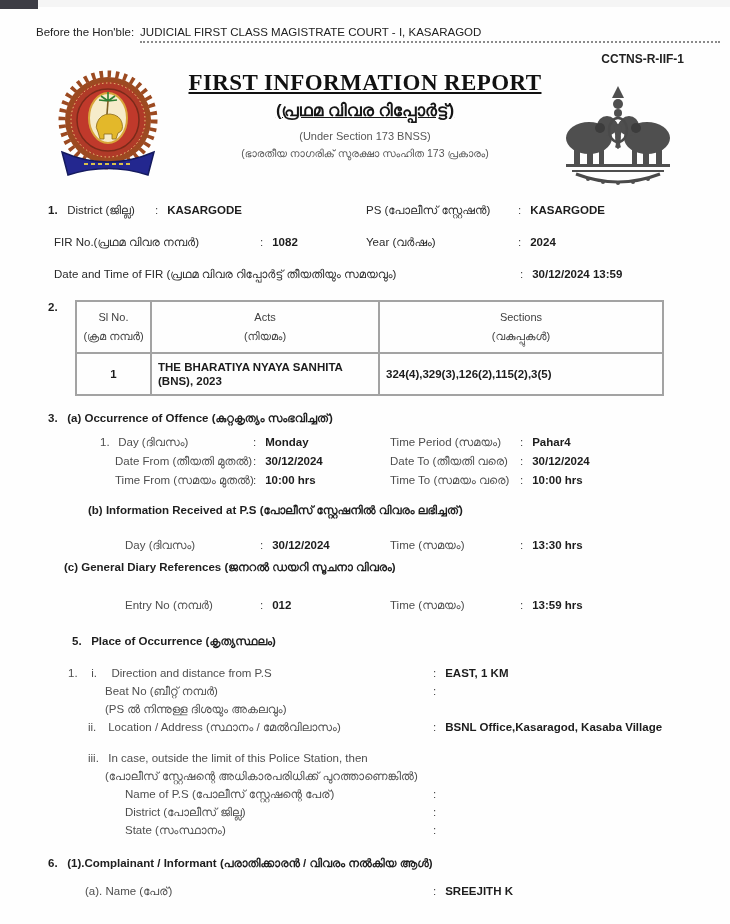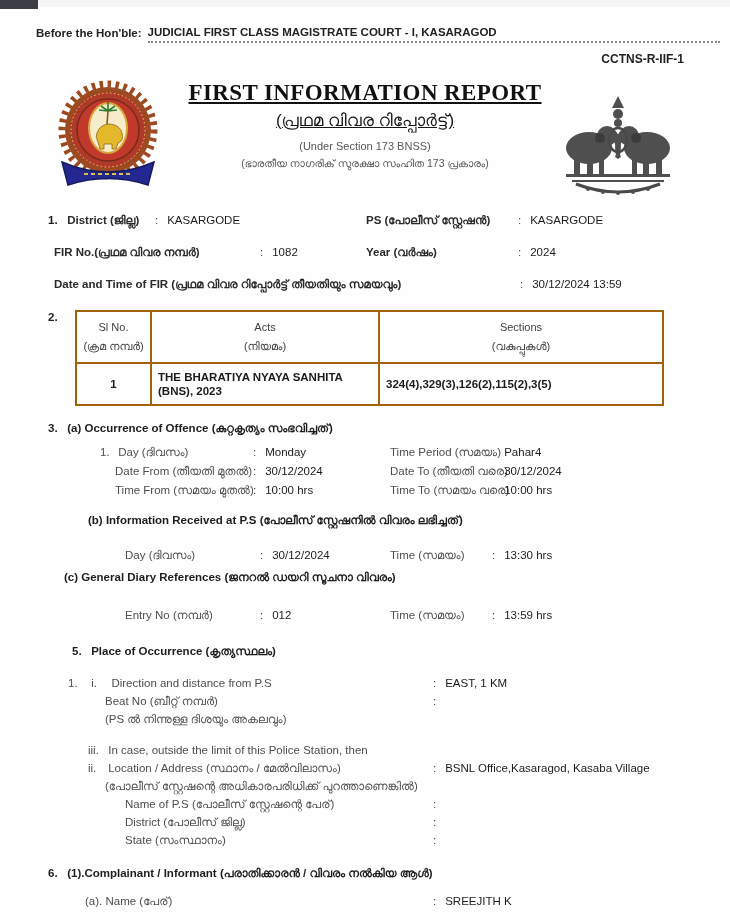--- a/index.html
+++ b/index.html
@@ -8,57 +8,57 @@
     background:#f4f4f4;
     font-family:"Liberation Sans","DejaVu Sans",sans-serif;
     color:#2b2b2b;font-size:11.5px;
   }
   .page{position:absolute;inset:0;background:#fefefe}
   .scan-bar{position:absolute;left:0;top:0;width:38px;height:9px;background:#3d3d45}
   .scan-top{position:absolute;left:0;top:0;right:0;height:7px;background:#ececec;opacity:.55}
   .gray{color:#4e4e4e}
 
   
-  .line1{display:flex;align-items:center;margin:26px 10px 0 36px;font-weight:bold;color:#222}
+  .line1{display:flex;align-items:flex-start;margin:26px 10px 0 36px;font-weight:normal;color:#222}
   .line1 .lead{white-space:nowrap;padding-bottom:3px}
   .court-wrap{flex:1;margin-left:6px;border-bottom:2px dotted #8a8a8a;padding-bottom:3px;white-space:nowrap;overflow:hidden}
   .form-code{text-align:right;margin:9px 46px 0 0;font-size:12px;font-weight:bold;color:#222}
 
-  .masthead{position:relative;height:124px;margin-top:12px}
+  .masthead{position:relative;height:124px;margin-top:2px}
   .emb-police{position:absolute;left:52px;top:0;width:112px;height:120px}
   .emb-govt{position:absolute;right:48px;top:14px;width:128px;height:106px}
   .titles{position:absolute;left:170px;right:170px;top:2px;text-align:center}
   .title-en{font-family:"Liberation Serif","DejaVu Serif",serif;font-size:23px;font-weight:bold;letter-spacing:.4px;color:#111;text-decoration:underline}
-  .title-ml{font-size:17px;font-weight:normal;color:#161616;margin-top:5px;text-decoration:underline}
+  .title-ml{font-size:17px;font-weight:bold;color:#161616;margin-top:5px;text-decoration:underline}
   .sub-en{font-size:11px;color:#575757;margin-top:9px}
   .sub-ml{font-size:10.5px;color:#575757;margin-top:5px}
 
   
   .r{position:relative;height:19px;white-space:nowrap}
-  .cv{position:absolute;top:0;white-space:nowrap;font-weight:normal;color:#1c1c1c}
+  .cv{position:absolute;top:0;white-space:nowrap;font-weight:bold;color:#1c1c1c}
   .cv::before{content:":";font-weight:400;color:#444;margin-right:9px}
   .pl{position:absolute;top:0;white-space:nowrap}
   .p155{left:155px}.p260{left:260px}.p520{left:520px}.p518{left:518px}
-  .p253{left:253px}.p516{left:492px}.p433{left:433px}.p440{left:440px}
+  .p253{left:253px}.p516{left:520px}.p433{left:433px}.p440{left:440px}
   .l390{left:390px}.l366{left:366px}
 
   .secnum{font-weight:bold;color:#1e1e1e;display:inline-block;width:14px;margin-right:2px}
   .sectitle{font-weight:bold;color:#1e1e1e}
 
   
   #s1{margin-top:12px}
   #s1 .r{height:15px;margin-bottom:17px;padding-left:48px}
   #s1 .r.l2{padding-left:54px}
-  #s1 .lbl{font-weight:bold;color:#2a2a2a}
+  #s1 .lbl{font-weight:normal;color:#2a2a2a}
 
   
   .tblwrap{position:relative;margin-top:7px}
   .tblwrap .secnum{position:absolute;left:48px;top:1px}
   table.acts{border-collapse:collapse;margin-left:75px;table-layout:fixed;width:587px}
-  table.acts th,table.acts td{border:2px solid #a16207;padding:3px 6px;vertical-align:middle}
+  table.acts th,table.acts td{border:2px solid #a3a3a3;padding:3px 6px;vertical-align:middle}
   table.acts th{font-weight:400;color:#3f3f3f;font-size:11px;text-align:center;line-height:1.7;height:44px}
   table.acts td{height:34px}
   .col-sl{width:75px}.col-acts{width:228px}.col-sec{width:284px}
   td.c-sl{text-align:center;font-weight:bold;color:#1c1c1c}
   td.c-act,td.c-sec{font-weight:bold;color:#1c1c1c;white-space:normal;line-height:1.25}
 
   
   #s3{margin-top:16px}
   #s3 .head{padding-left:48px;height:15px;margin-bottom:9px}
   .g3 .r{padding-left:100px}
@@ -277,29 +277,29 @@
       <span class="n1 gray">1.</span>
       <span class="n2 gray">i.</span>
       <span class="gray">Direction and distance from P.S</span>
       <span class="cv p433">EAST, 1 KM</span>
     </div>
     <div class="r sub">
       <span class="gray">Beat No (ബീറ്റ് നമ്പർ)</span>
       <span class="cv p433"></span>
     </div>
     <div class="r sub"><span class="gray">(PS ൽ നിന്നുള്ള ദിശയും അകലവും)</span></div>
-    <div class="r iir gap">
-      <span class="n2 gray">iii.</span>
-      <span class="gray">In case, outside the limit of this Police Station, then</span>
-    </div>
     <div class="r iir">
       <span class="n2 gray">ii.</span>
       <span class="gray">Location / Address (സ്ഥാനം / മേൽവിലാസം)</span>
       <span class="cv p433">BSNL Office,Kasaragod, Kasaba Village</span>
     </div>
+    <div class="r iir gap">
+      <span class="n2 gray">iii.</span>
+      <span class="gray">In case, outside the limit of this Police Station, then</span>
+    </div>
     <div class="r sub"><span class="gray">(പോലീസ് സ്റ്റേഷന്റെ അധികാരപരിധിക്ക് പുറത്താണെങ്കിൽ)</span></div>
     <div class="r deep">
       <span class="gray">Name of P.S (പോലീസ് സ്റ്റേഷന്റെ പേര്)</span>
       <span class="cv p433"></span>
     </div>
     <div class="r deep">
       <span class="gray">District (പോലീസ് ജില്ല)</span>
       <span class="cv p433"></span>
     </div>
     <div class="r deep">

